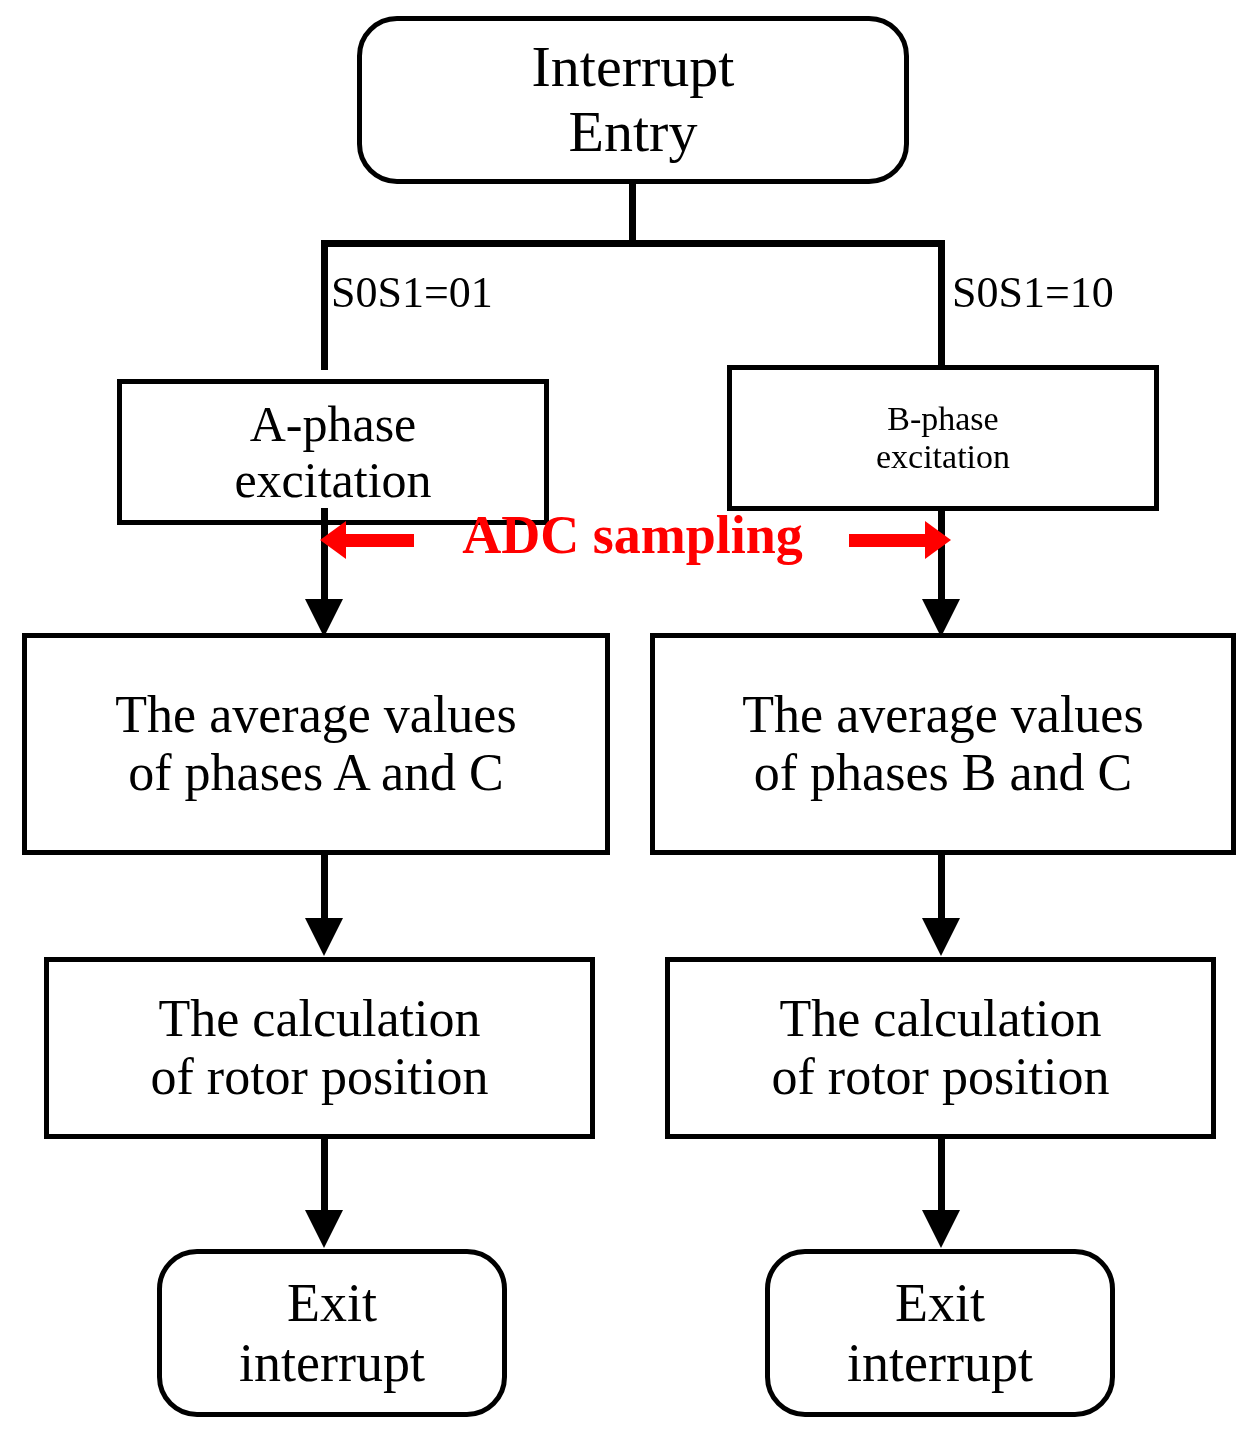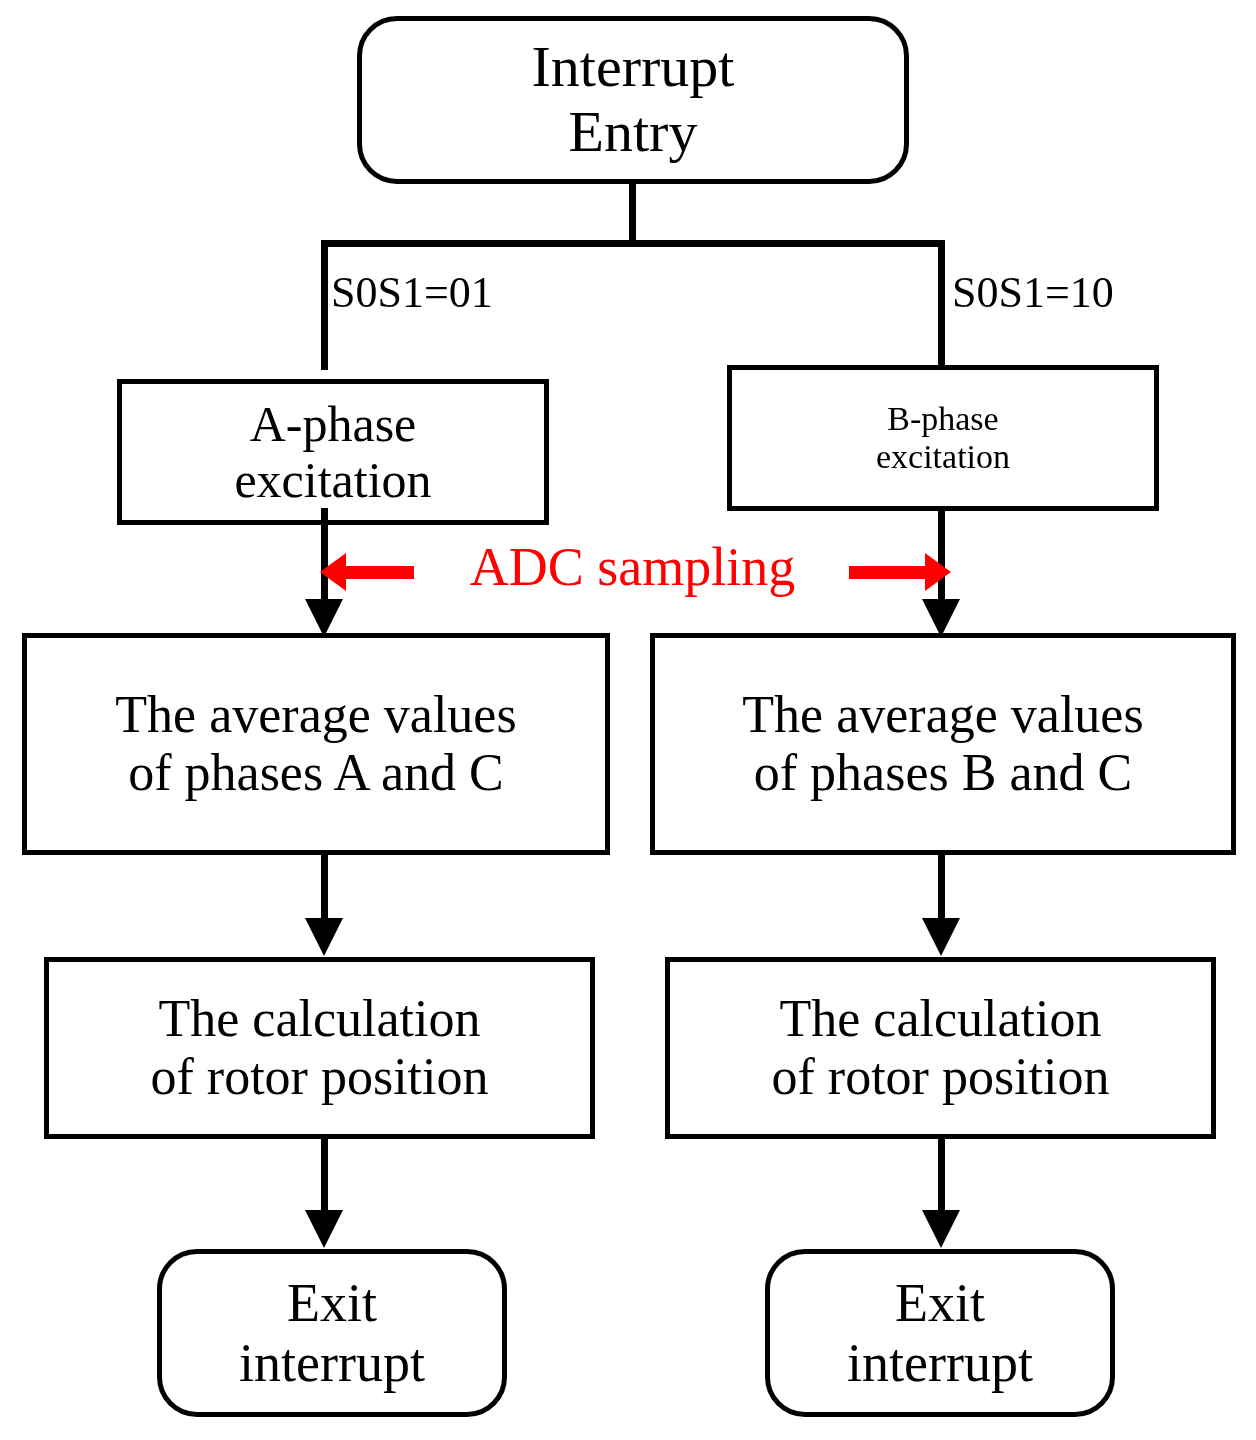--- a/index.html
+++ b/index.html
@@ -92,21 +92,21 @@
   .branch-label {
     position: absolute;
     font-size: 44px;
     color: #000000;
     white-space: nowrap;
   }
   #lbl-left  { left: 331px; top: 267px; }
   #lbl-right { left: 952px; top: 267px; }
 
   
-  #adc-group { position: absolute; left: 320px; top: 540px; width: 625px; height: 70px; }
+  #adc-group { position: absolute; left: 320px; top: 508px; width: 625px; height: 70px; font-weight: bold; }
   #adc-text {
     position: absolute;
     left: 0;
     top: -4px;
     width: 625px;
     text-align: center;
     font-size: 54px;
     white-space: nowrap;
   }
   .red-shaft {

